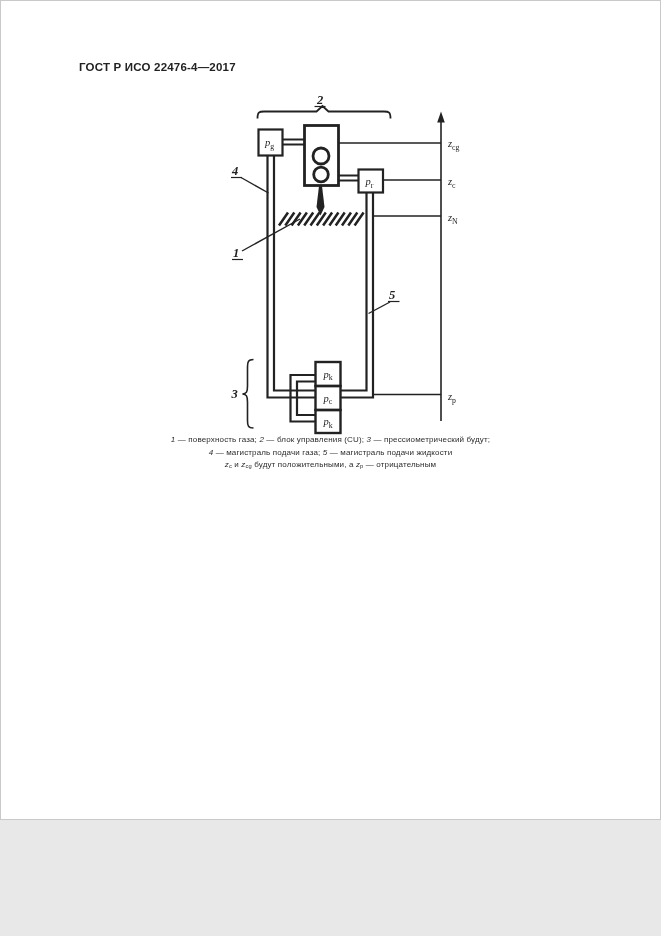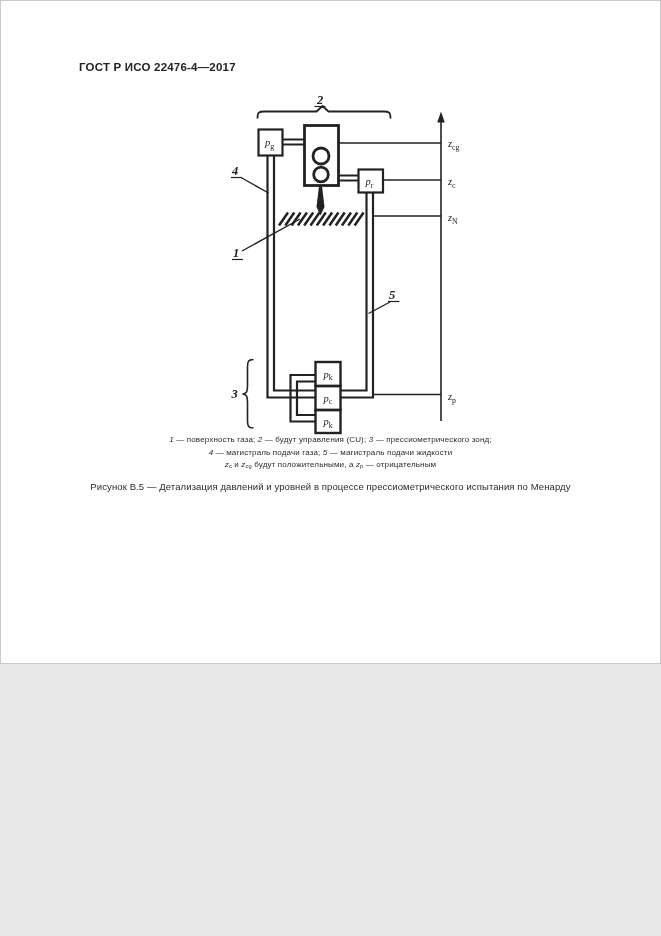--- a/index.html
+++ b/index.html
@@ -1,17 +1,17 @@
 <!DOCTYPE html>
 <html><head>
 <meta charset="utf-8">
 <style>
   html,body { margin:0; padding:0; background:#e8e8e8; }
   .page {
-    position:relative; width:661px; height:664px;
+    position:relative; width:661px; height:820px;
     background:#ffffff; border:1px solid #c9c9c9; box-sizing:border-box;
     font-family:"Liberation Sans", sans-serif; color:#2b2b2b; overflow:hidden;
   }
   .doc-header {
     position:absolute; left:78px; top:60px;
     font-size:11.5px; font-weight:bold; letter-spacing:0.2px; color:#222;
   }
   .page-number {
     position:absolute; left:78px; top:837px; font-size:11px; color:#333;font-style:italic;
   }
@@ -112,22 +112,21 @@
 
     <text class="callout" x="232" y="256"><tspan>1</tspan></text>
     <line class="stroke" stroke-width="1.2" x1="231" y1="258.5" x2="242" y2="258.5"></line>
     <line class="stroke" stroke-width="1.4" x1="241" y1="250" x2="299" y2="218"></line>
 
     <text class="callout" x="388" y="297.5"><tspan>5</tspan></text>
     <line class="stroke" stroke-width="1.2" x1="387" y1="300.5" x2="398.5" y2="300.5"></line>
     <line class="stroke" stroke-width="1.4" x1="389" y1="301" x2="367.5" y2="312.5"></line>
   </svg>
 
-  <div class="legend-line legend-line-1"><span class="it">1</span><span> — поверхность газа; </span><span class="it">2</span><span> — будут управления (CU); </span><span class="it">3</span><span> — прессиометрического зонд;</span></div>
+  <div class="legend-line legend-line-1"><span class="it">1</span><span> — поверхность газа; </span><span class="it">2</span><span> — блок управления (CU); </span><span class="it">3</span><span> — прессиометрический будут;</span></div>
 
   <div class="legend-line legend-line-2"><span class="it">4</span><span> — магистраль подачи газа; </span><span class="it">5</span><span> — магистраль подачи жидкости</span></div>
 
   <div class="legend-line legend-line-3"><span class="it">z</span><sub>c</sub><span> и </span><span class="it">z</span><sub>cg</sub><span> будут положительными, а </span><span class="it">z</span><sub>p</sub><span> — отрицательным</span></div>
 
-  <div class="fig-caption">Рисунок В.5 — Детализация давлений и уровней в процессе прессиометрического испытания по Менарду</div>
 
   <div class="page-number">26</div>
 </div>
 
 </body></html>

